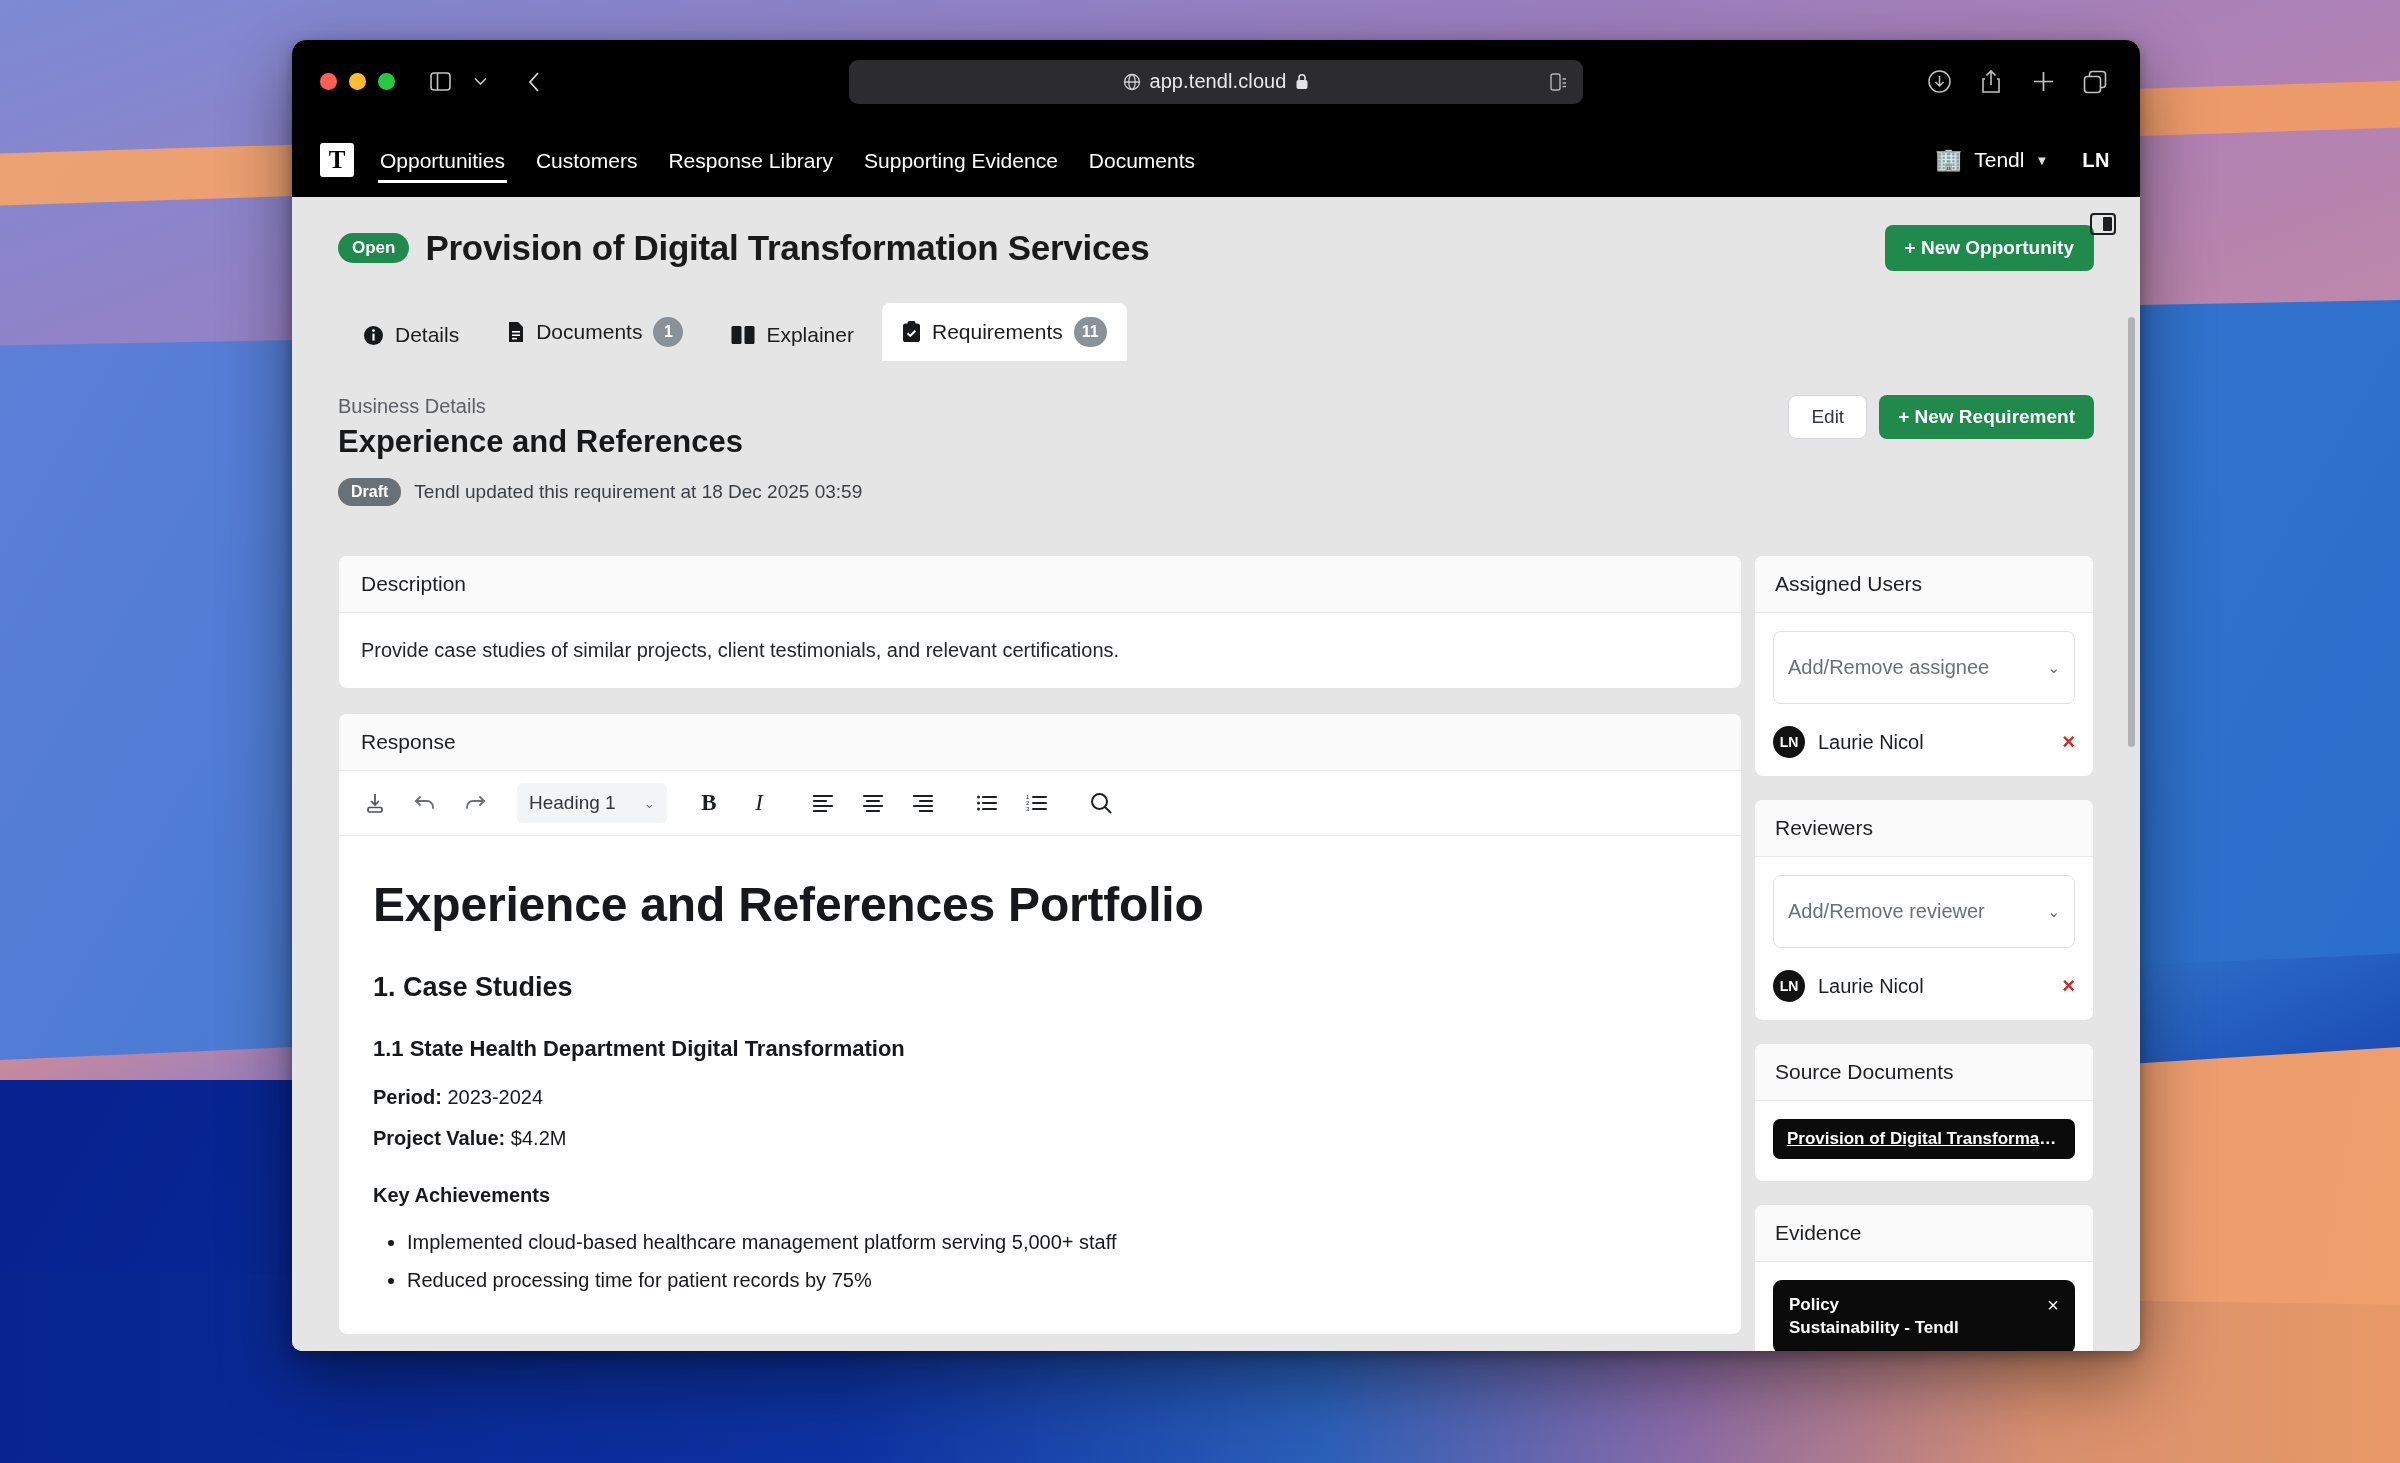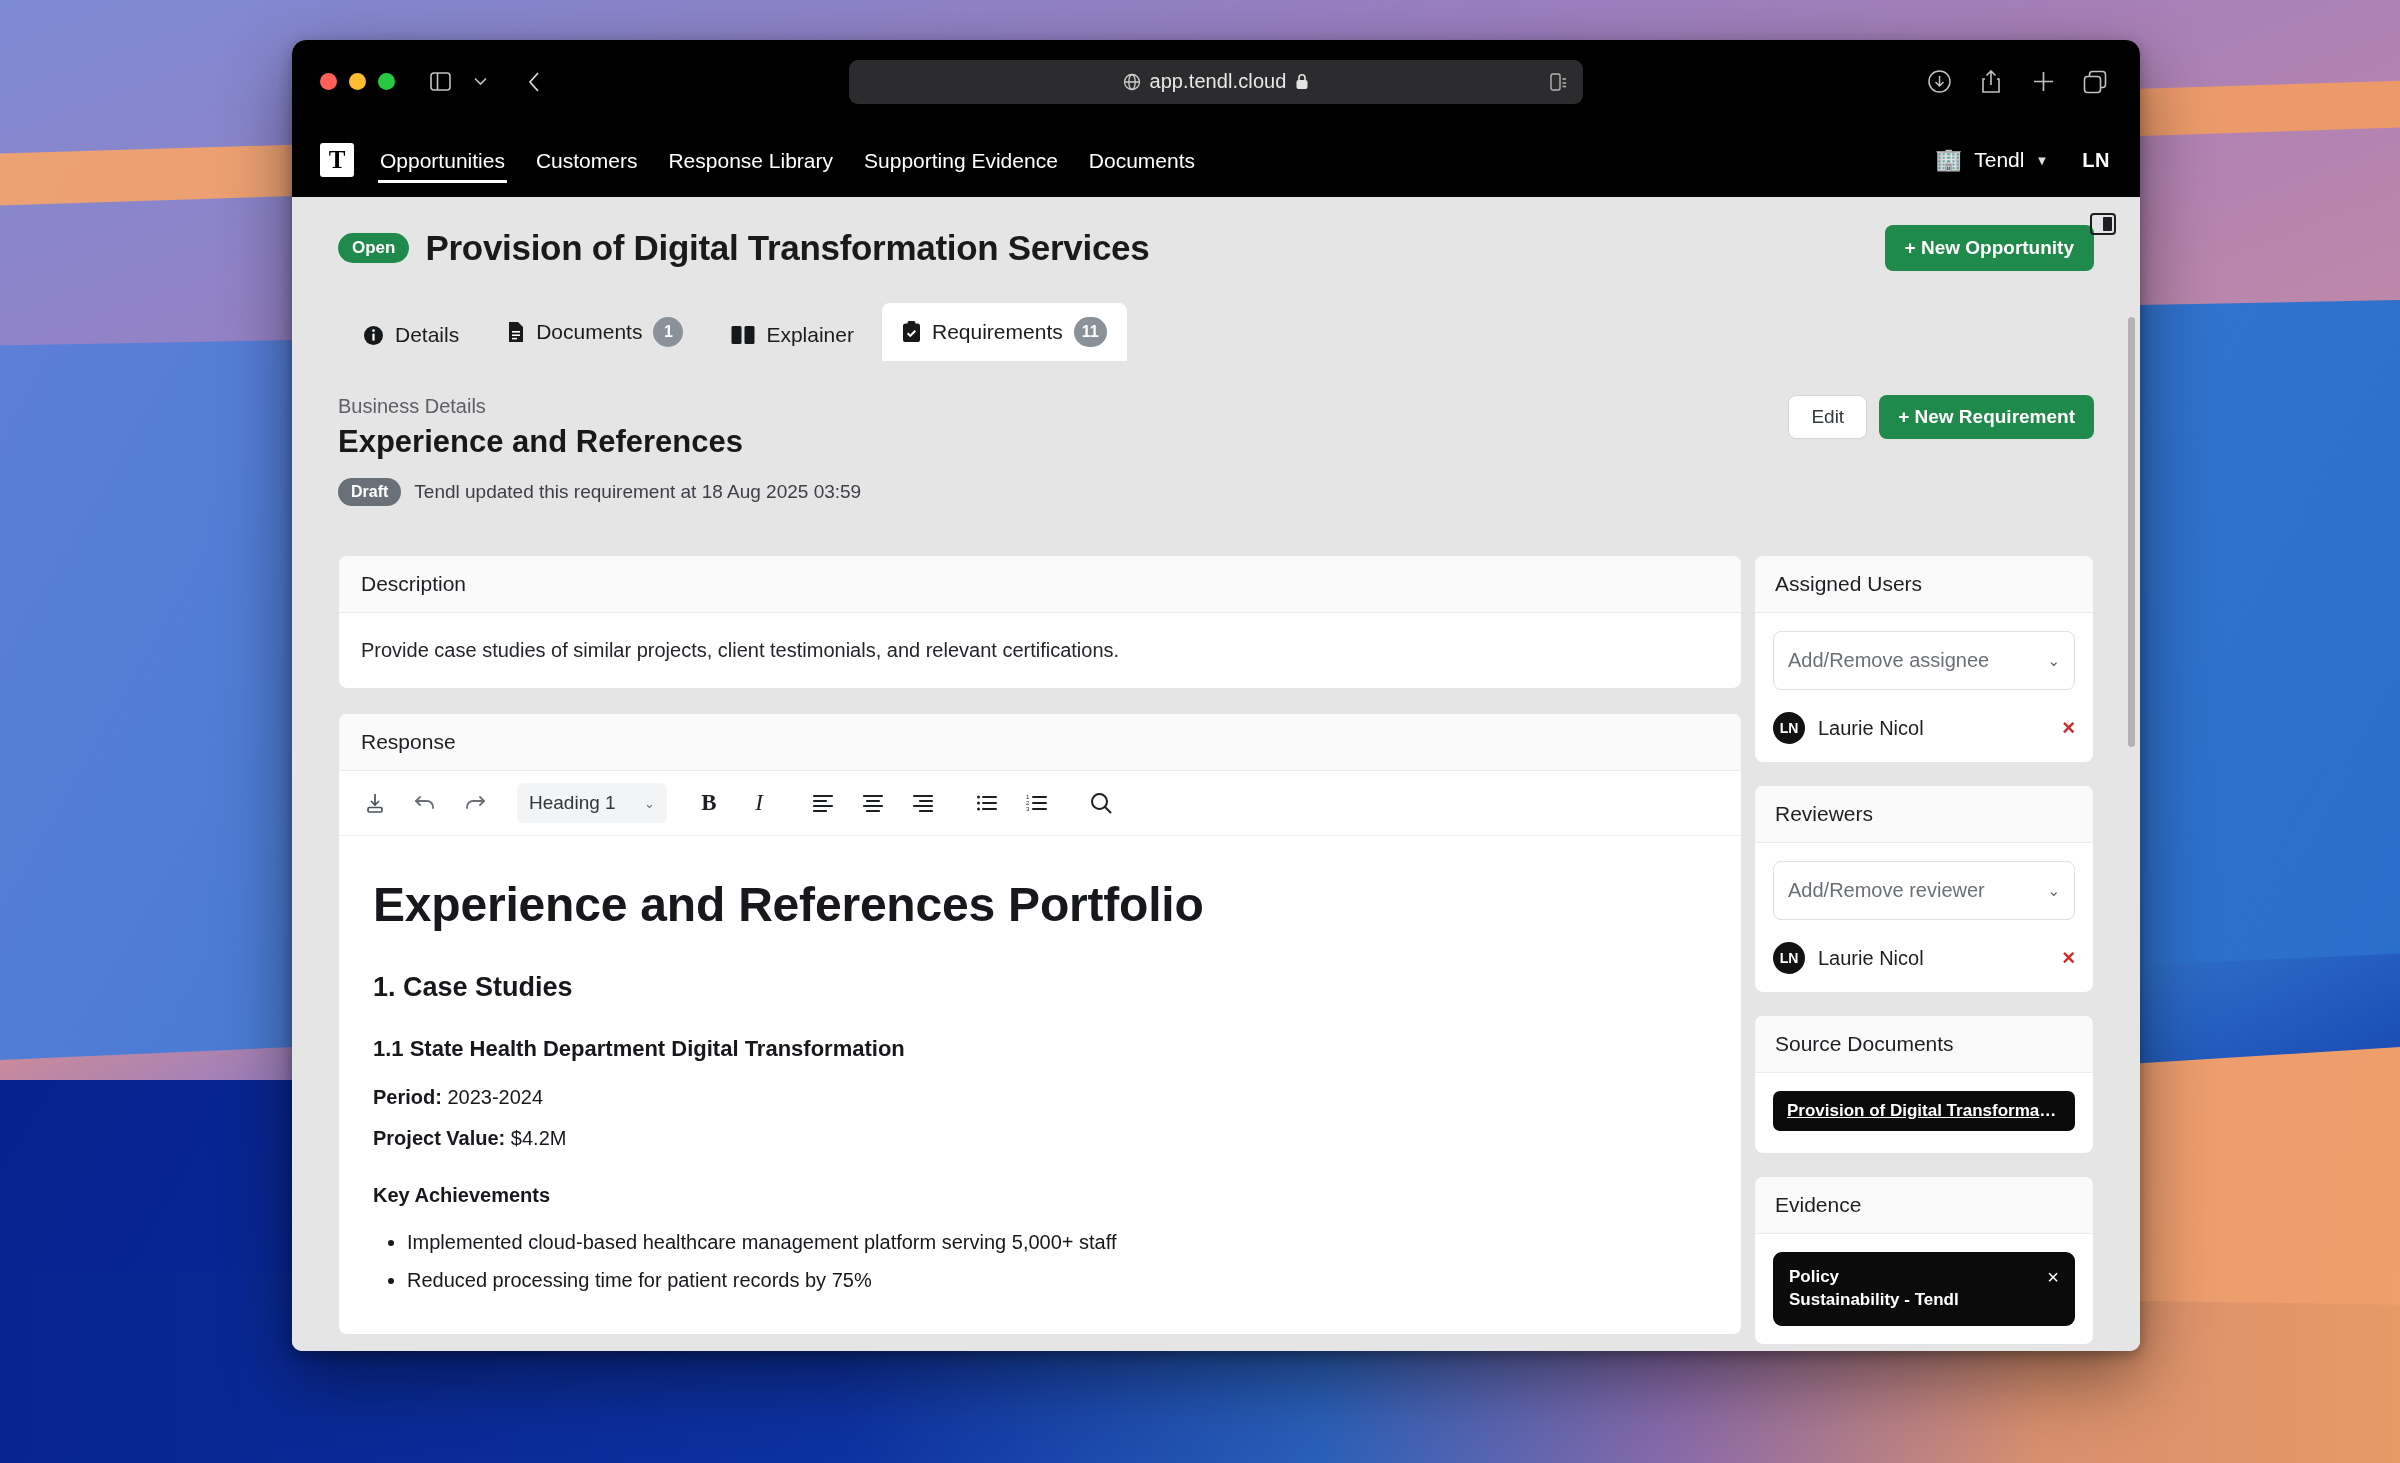--- a/index.html
+++ b/index.html
@@ -219,21 +219,21 @@
   .doc ul { margin: 0 0 0 34px; }
   .doc li { margin-bottom: 9px; font-size: 20px; }
 
   
   .side-card { border: 1px solid #e2e4e7; border-radius: 9px; overflow: hidden; background: #fff; }
   .side-card + .side-card { margin-top: 22px; }
   .side-head { background: #fafafa; border-bottom: 1px solid #e8eaec; padding: 16px 20px; font-size: 21px; color: #1d1f22; }
   .side-body { padding: 18px 18px 18px 18px; }
   .select-box {
     display: flex; align-items: center; justify-content: space-between;
-    border: 1px solid #dcdfe3; border-radius: 8px; padding: 17px 14px;
+    border: 1px solid #dcdfe3; border-radius: 8px; padding: 24px 14px;
     font-size: 20px; color: #6b7076; cursor: pointer; background: #fff;
   }
   .select-box .chev { color: #5b6066; font-size: 15px; }
   .person { display: flex; align-items: center; gap: 13px; margin-top: 22px; }
   .avatar {
     width: 32px; height: 32px; border-radius: 50%; background: #121212; color: #fff;
     display: flex; align-items: center; justify-content: center; font-size: 14px; font-weight: 700;
     flex: 0 0 auto;
   }
   .person-name { font-size: 20px; color: #1c1f22; }
@@ -434,21 +434,21 @@
             <span class="tab-badge">11</span>
           </div>
         </div>
 
         <div class="section-head">
           <div>
             <div class="eyebrow">Business Details</div>
             <div class="req-title">Experience and References</div>
             <div class="meta-row">
               <span class="badge-draft">Draft</span>
-              <span class="meta-text">Tendl updated this requirement at 18 Aug 2025 03:59</span>
+              <span class="meta-text">Tendl updated this requirement at 18 Dec 2025 03:59</span>
             </div>
           </div>
           <div class="head-actions">
             <button class="btn-edit">Edit</button>
             <button class="btn-new-req">+ New Requirement</button>
           </div>
         </div>
         <div class="hr"></div>
       </div>
 

